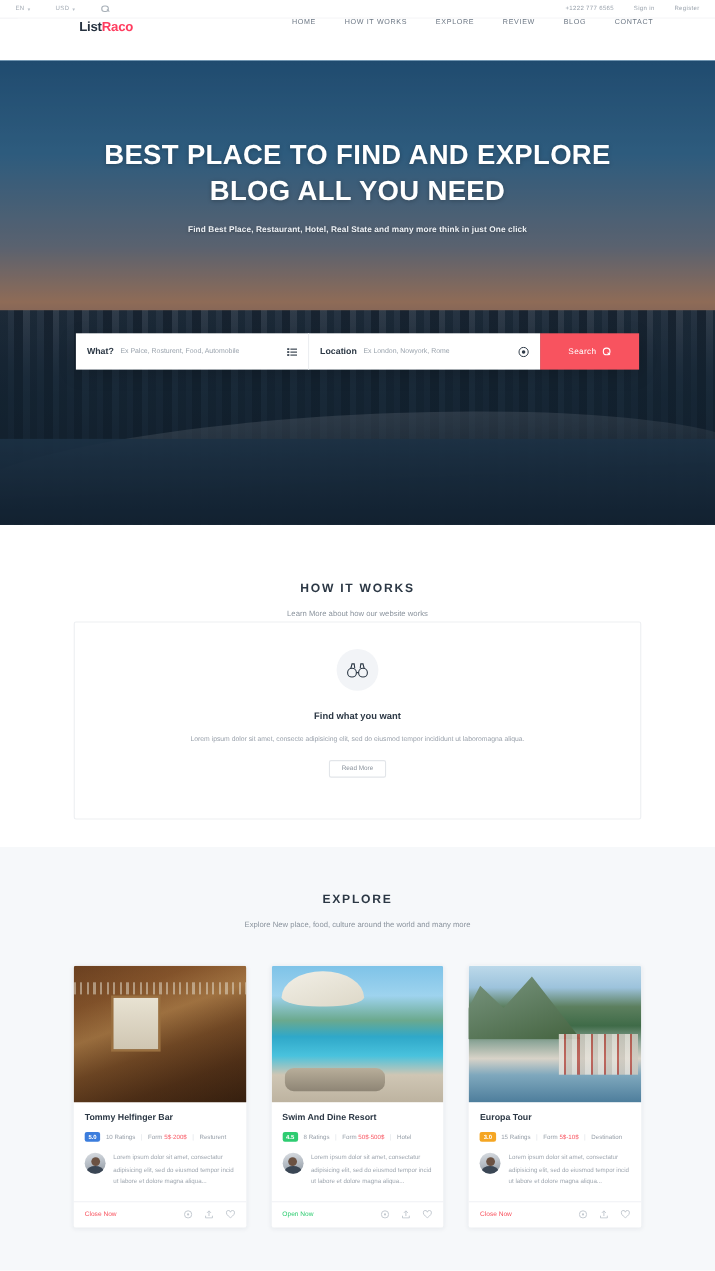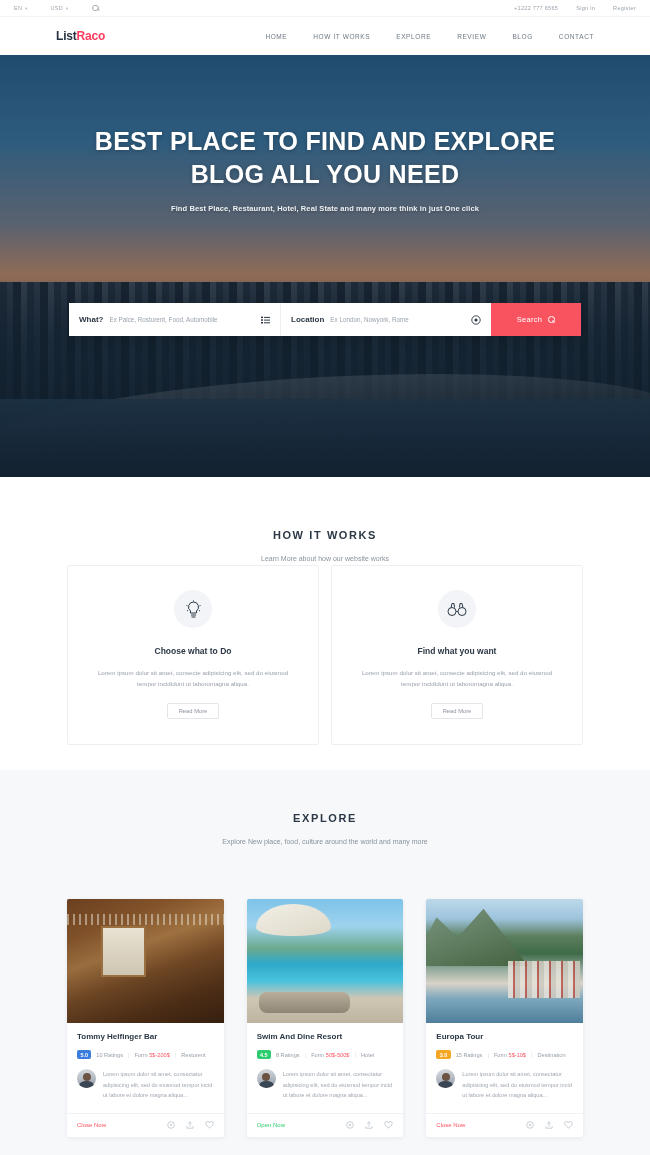--- a/index.html
+++ b/index.html
@@ -28,22 +28,23 @@
   }
   .tb-search::after {
     content:""; position:absolute; left:5.4px; top:5.6px;
     width:2.6px; height:0.7px; background:#a8b0b8; transform:rotate(45deg);
   }
   .tb-right { margin-left:auto; display:flex; align-items:center; gap:18px; }
   .tb-right span { color:#9aa3ad; }
 
   
   .header {
-    height:38px; background:#fff; display:flex; align-items:center;
+    height:38px; background:#fff; display:flex; align-items:flex-start;
     padding:0 56px;
+    margin-left:16px;
   }
   .logo { font-size:12px; font-weight:bold; letter-spacing:-.2px; }
   .logo .l1 { color:#26313f; }
   .logo .l2 { color:#ff3c5f; }
   .nav { margin-left:auto; display:flex; align-items:center; gap:26px; }
   .nav a {
     font-size:6.5px; color:#6d7885; text-decoration:none;
     letter-spacing:.6px; font-weight:500;
   }
 
@@ -155,21 +156,21 @@
   }
 
   
   .explore-sec {
     position:absolute; top:770px; left:0; width:650px; height:385px;
     background:#f6f8fa;
   }
   .exp-head { padding-top:42px; text-align:center; }
   .cards {
     position:absolute; top:108px; left:67px; width:516px;
-    display:flex; gap:23px;margin-top:21px;
+    display:flex; gap:23px;
   }
   .card {
     flex:1; background:#fff; border-radius:2px; overflow:hidden;
     box-shadow:0 1px 5px rgba(30,45,65,.07);
   }
   .card-img { height:124px; position:relative; }
   .img-bar {
     background:
       linear-gradient(180deg, rgba(60,34,18,.25), rgba(40,22,10,.35)),
       linear-gradient(160deg,#7a4a25 0%,#9c6433 22%,#c79153 40%,#8a5a2e 58%,#5e391c 78%,#3d2411 100%);
@@ -334,32 +335,20 @@
 </div>
 
 <div class="section">
   <div class="sec-head" style="padding-top:52px;">
     <div class="sec-title">HOW IT WORKS</div>
     <div class="sec-sub">Learn More about how our website works</div>
   </div>
 </div>
 
 <div class="hiw-wrap">
-  <div class="hiw">
-    <div class="hiw-circle">
-      <svg width="17" height="19" viewBox="0 0 17 19" fill="none" stroke="#2c3845" stroke-width="1">
-        <path d="M8.5 2a5 5 0 013 9v2h-6v-2a5 5 0 013-9z"></path>
-        <path d="M6 15h5M6.5 17h4"></path>
-        <path d="M8.5 0.5v1M1.5 5.5l1 .4M15.5 5.5l-1 .4M2 11l1-.5M15 11l-1-.5"></path>
-      </svg>
-    </div>
-    <div class="hiw-title">Choose what to Do</div>
-    <div class="hiw-text">Lorem ipsum dolor sit amet, consecte adipisicing elit, sed do eiusmod tempor incididunt ut laboromagna aliqua.</div>
-    <button class="btn-readmore">Read More</button>
-  </div>
 
   <div class="hiw">
     <div class="hiw-circle">
       <svg width="20" height="15" viewBox="0 0 20 15" fill="none" stroke="#2c3845" stroke-width="1">
         <circle cx="5" cy="9.5" r="4"></circle>
           <circle cx="15" cy="9.5" r="4"></circle>
         <path d="M9 9.5h2"></path>
           <path d="M4 5.5l1-4h2l.5 4M16 5.5l-1-4h-2l-.5 4"></path>
       </svg>
     </div>

